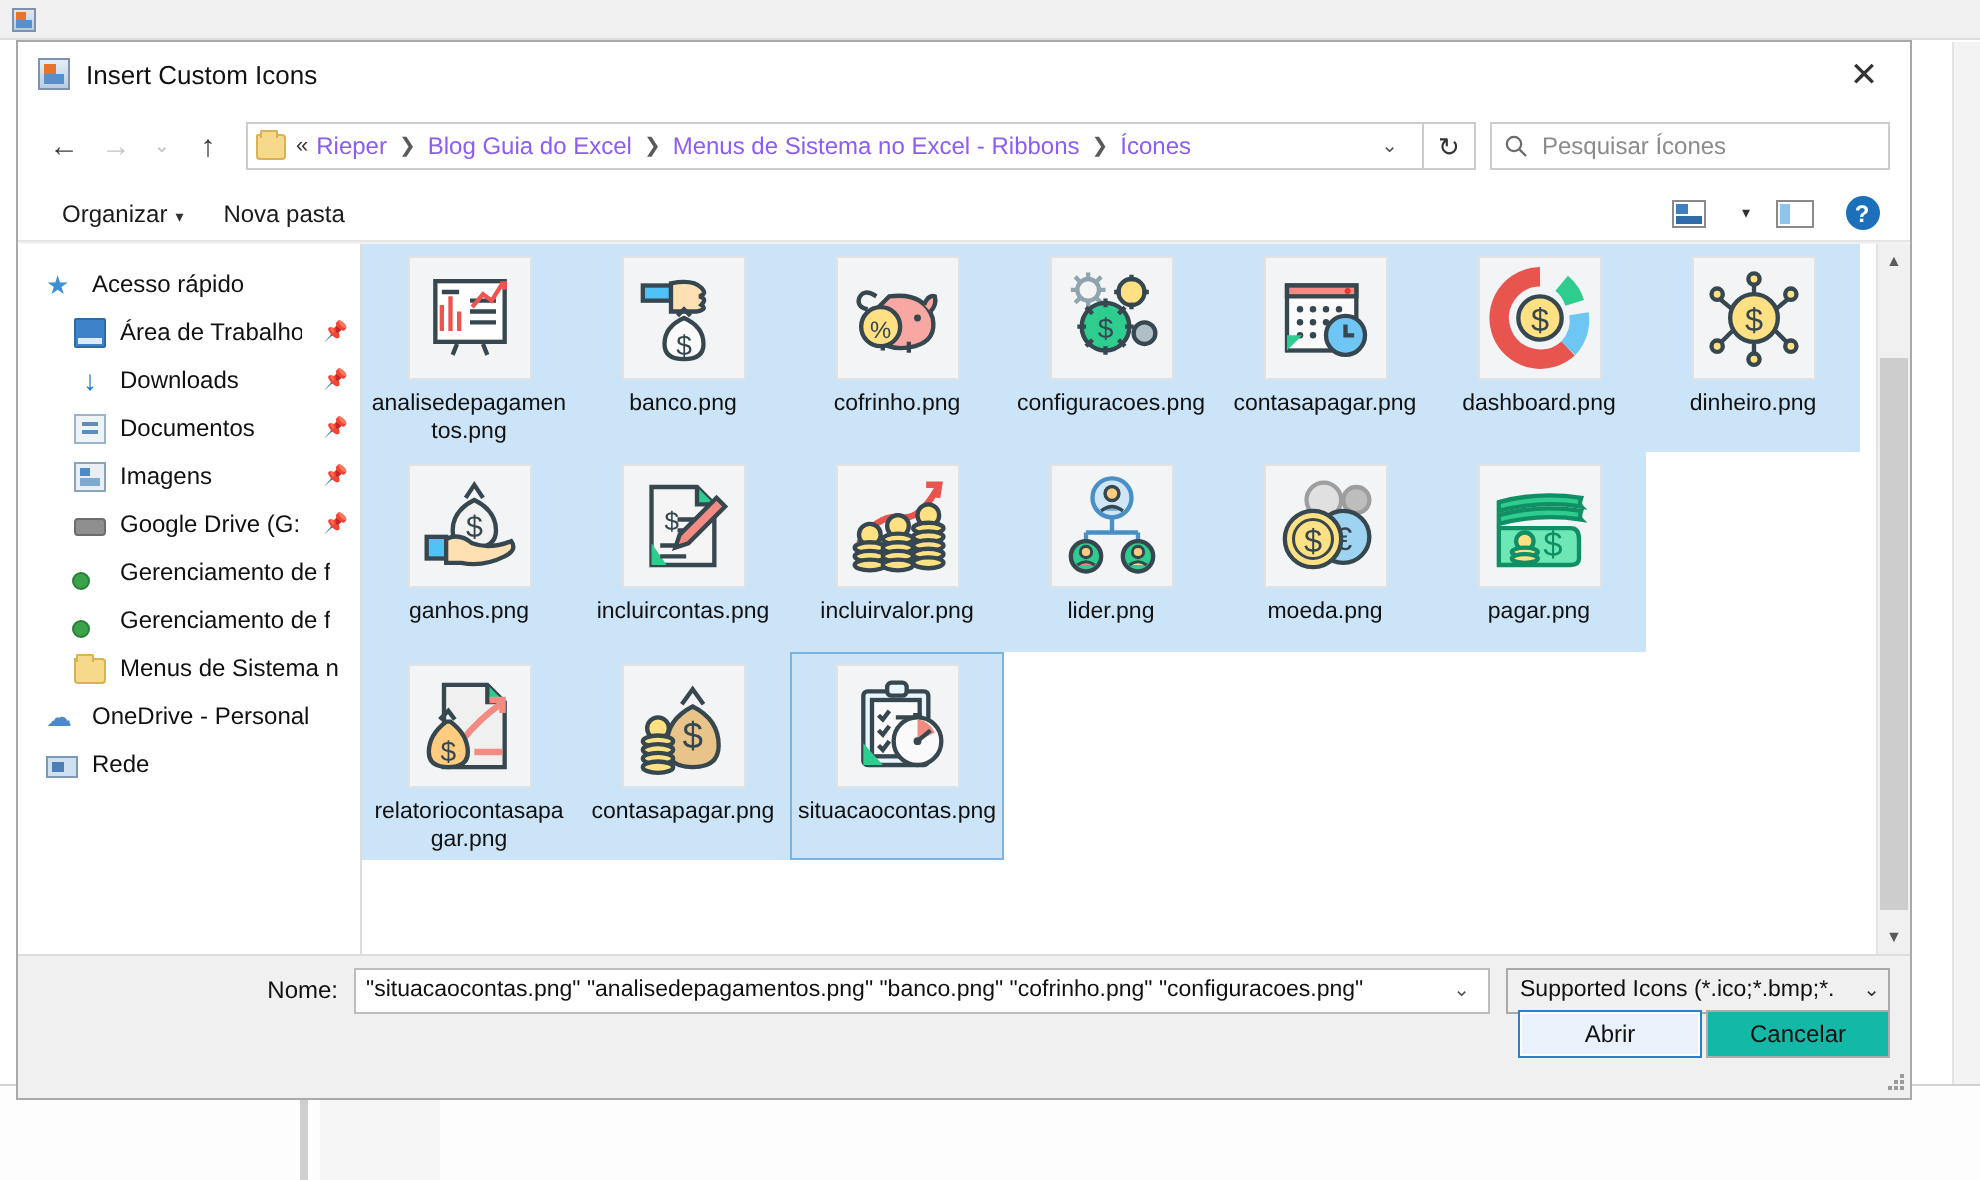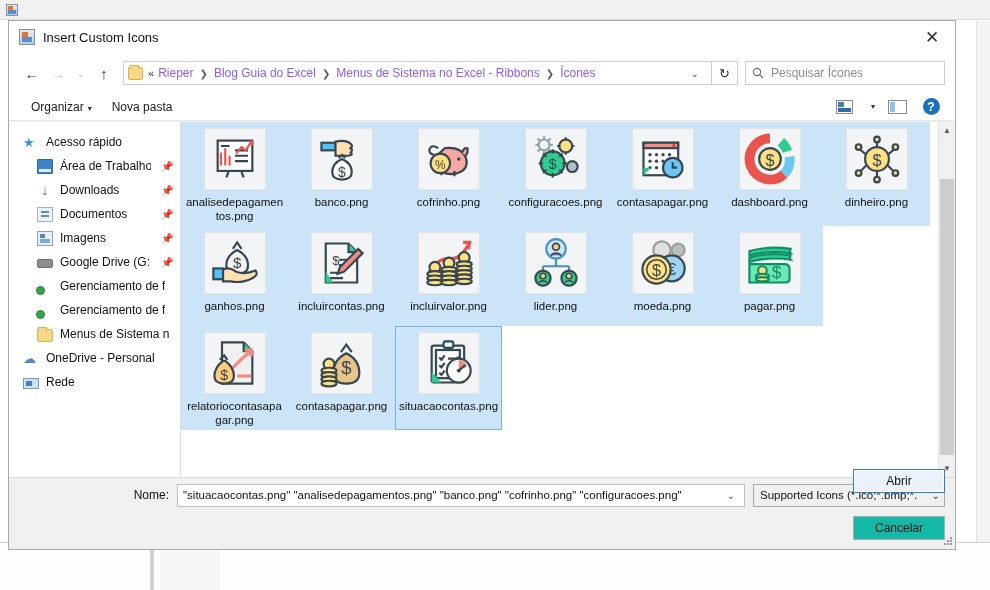--- a/index.html
+++ b/index.html
@@ -319,21 +319,21 @@
   }
   #filename-caret { color:#555; font-size:10px; padding:0 7px; flex:none; }
   #filter-select {
     width:192px; height:23px; flex:none; margin-left:8px;
     background:#f0f0f0; border:1px solid #a9a9a9;
     display:flex; align-items:center; padding:0 4px 0 6px;
     font-size:11.5px; color:#111; white-space:nowrap; overflow:hidden;
   }
   #filter-caret { margin-left:auto; font-size:10px; color:#333; padding-left:4px; }
   #button-row {
-    position:absolute; right:10px; bottom:9px; display:flex; gap:23px;flex-direction:column;
+    position:absolute; right:10px; bottom:20px; display:flex; gap:2px;
   }
   .dlg-btn {
     width:92px; height:24px; border:1px solid #adadad; background:#14b8a6;
     display:flex; align-items:center; justify-content:center;
     font-size:12px; color:#111; position:relative;
   }
   .dlg-btn.primary {
     border:1px solid #2b7fcc; background:#e9f2fb;
     outline:1px solid #ffffff; outline-offset:-2px;
   }

